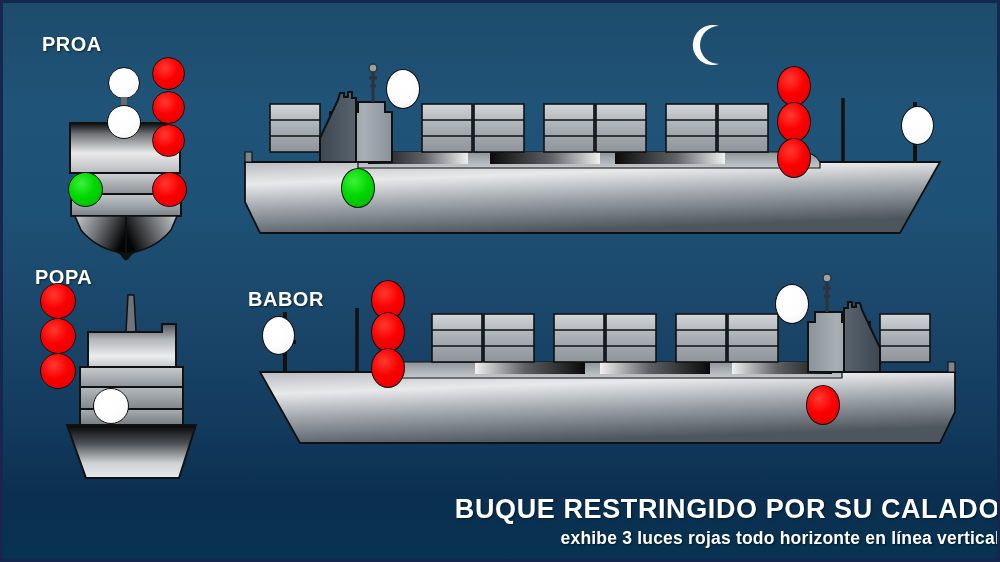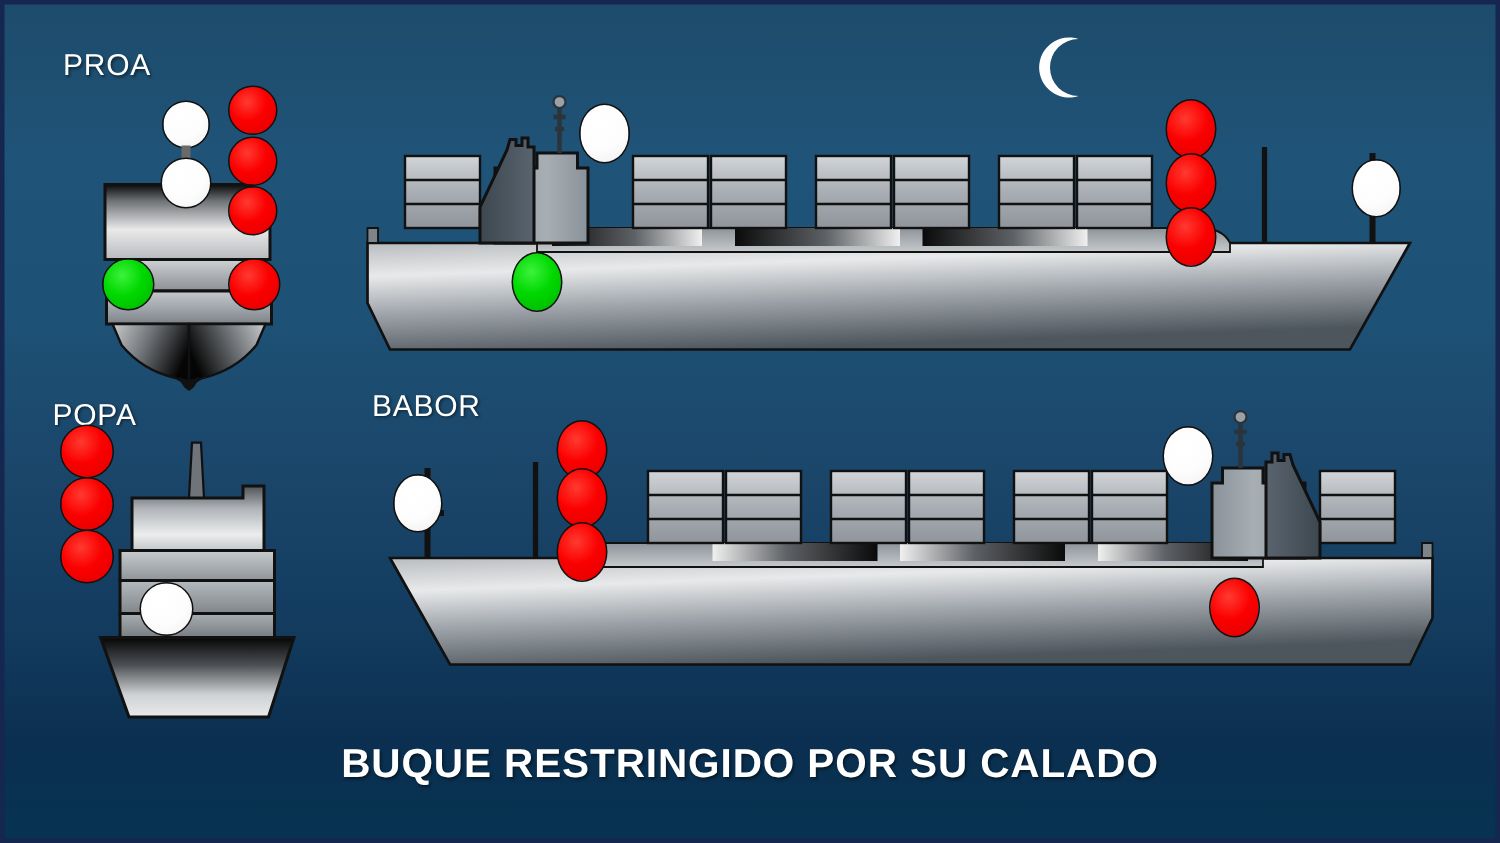--- a/index.html
+++ b/index.html
@@ -32,32 +32,32 @@
     position: absolute;
     inset: 0;
     border: 3px solid #16274f;
     box-sizing: border-box;
     pointer-events: none;
   }
 
   .label {
     position: absolute;
     color: #ffffff;
-    font-weight: normal;
+    font-weight: bold;
     font-size: 20px;
     letter-spacing: 0.5px;
     text-shadow: 1px 1px 2px rgba(0,0,0,0.55);
     white-space: nowrap;
   }
 
   .caption-wrap {
     position: absolute;
     left: 0;
     width: 1000px;
-    text-align: center;
+    text-align: right;
     color: #ffffff;
   }
   .caption-main {
     font-size: 27px;
     font-weight: bold;
     letter-spacing: 0.6px;
     text-shadow: 1px 1px 2px rgba(0,0,0,0.5);
   }
   .caption-sub {
     font-size: 17.5px;
@@ -308,21 +308,21 @@
 
       <path d="M12 135 L141 135 L124 188 L31 188 Z" fill="url(#stHullG)" stroke="#111" stroke-width="2"></path>
     </svg>
   </div>
 
   <div class="light red" style="left:40px; top:283px; width:36px; height:36px;"></div>
   <div class="light red" style="left:40px; top:318px; width:36px; height:36px;"></div>
   <div class="light red" style="left:40px; top:353px; width:36px; height:36px;"></div>
   <div class="light white" style="left:93px; top:388px; width:36px; height:36px;"></div>
 
-  <div class="label" style="left:248px; top:260px;">BABOR</div>
+  <div class="label" style="left:248px; top:288px;">BABOR</div>
 
   <div style="position:absolute; left:240px; top:300px; width:720px; height:170px;">
     <svg width="720" height="170" viewBox="0 0 720 170">
       <defs>
         <linearGradient id="pHullG" x1="0" y1="0" x2="0.35" y2="1">
           <stop offset="0%" stop-color="#b9bcbf"></stop>
           <stop offset="28%" stop-color="#e8e9ea"></stop>
           <stop offset="62%" stop-color="#9aa0a6"></stop>
           <stop offset="100%" stop-color="#4e565d"></stop>
         </linearGradient>
@@ -406,15 +406,16 @@
   <div class="light white" style="left:262px; top:316px; width:33px; height:39px;"></div>
 
   <div class="light red" style="left:371px; top:280px; width:34px; height:40px;"></div>
   <div class="light red" style="left:371px; top:312px; width:34px; height:40px;"></div>
   <div class="light red" style="left:371px; top:348px; width:34px; height:40px;"></div>
 
   <div class="light white" style="left:775px; top:284px; width:34px; height:40px;"></div>
   <div class="light red" style="left:806px; top:385px; width:34px; height:40px;"></div>
 
   <div class="caption-wrap caption-main" style="top:494px;">BUQUE RESTRINGIDO POR SU CALADO</div>
+  <div class="caption-wrap caption-sub" style="top:528px;">exhibe 3 luces rojas todo horizonte en línea vertical</div>
 
   <div id="edge-frame"></div>
 </div>
 
 </body></html>

